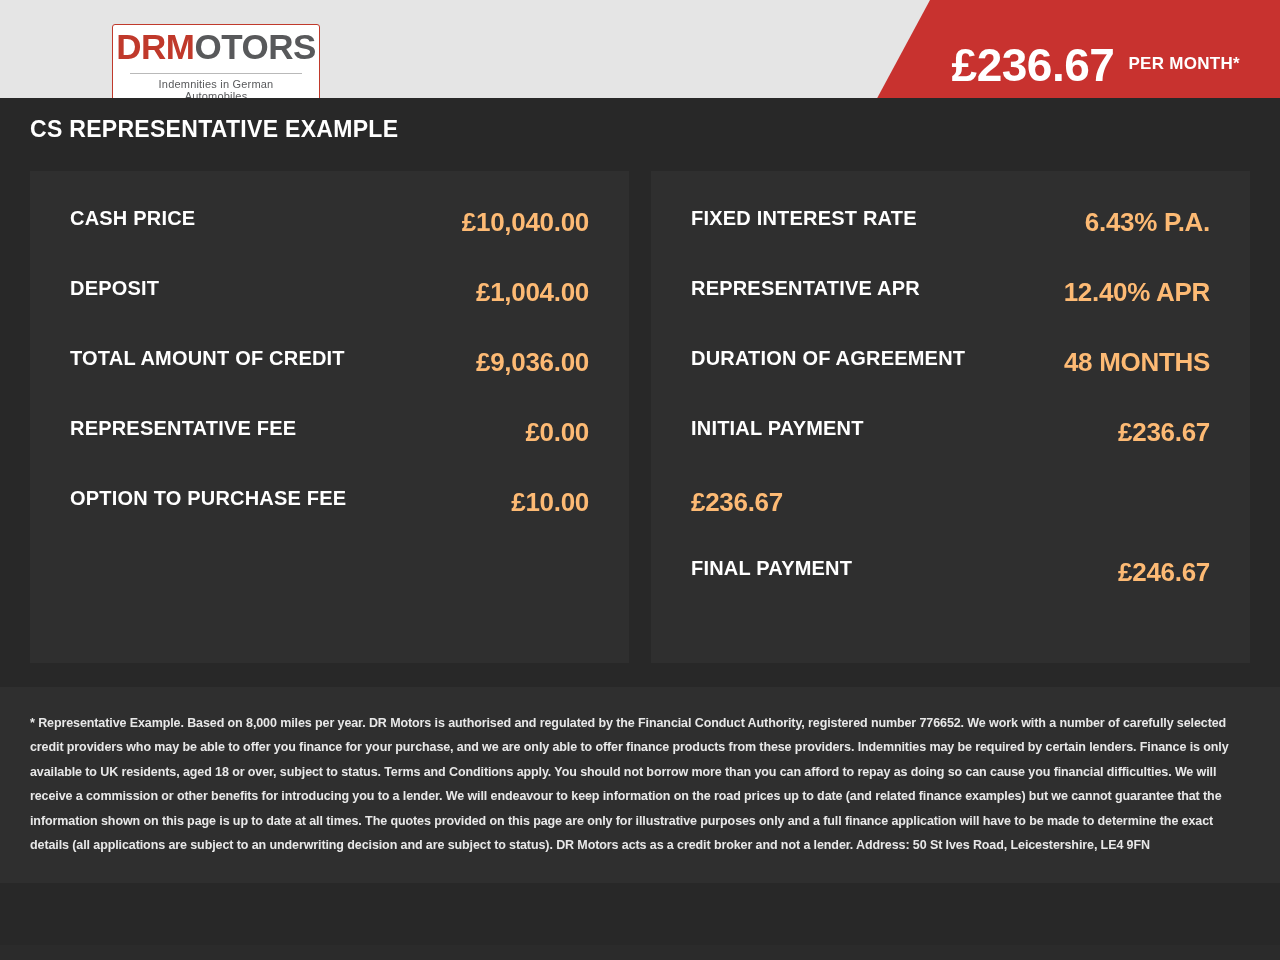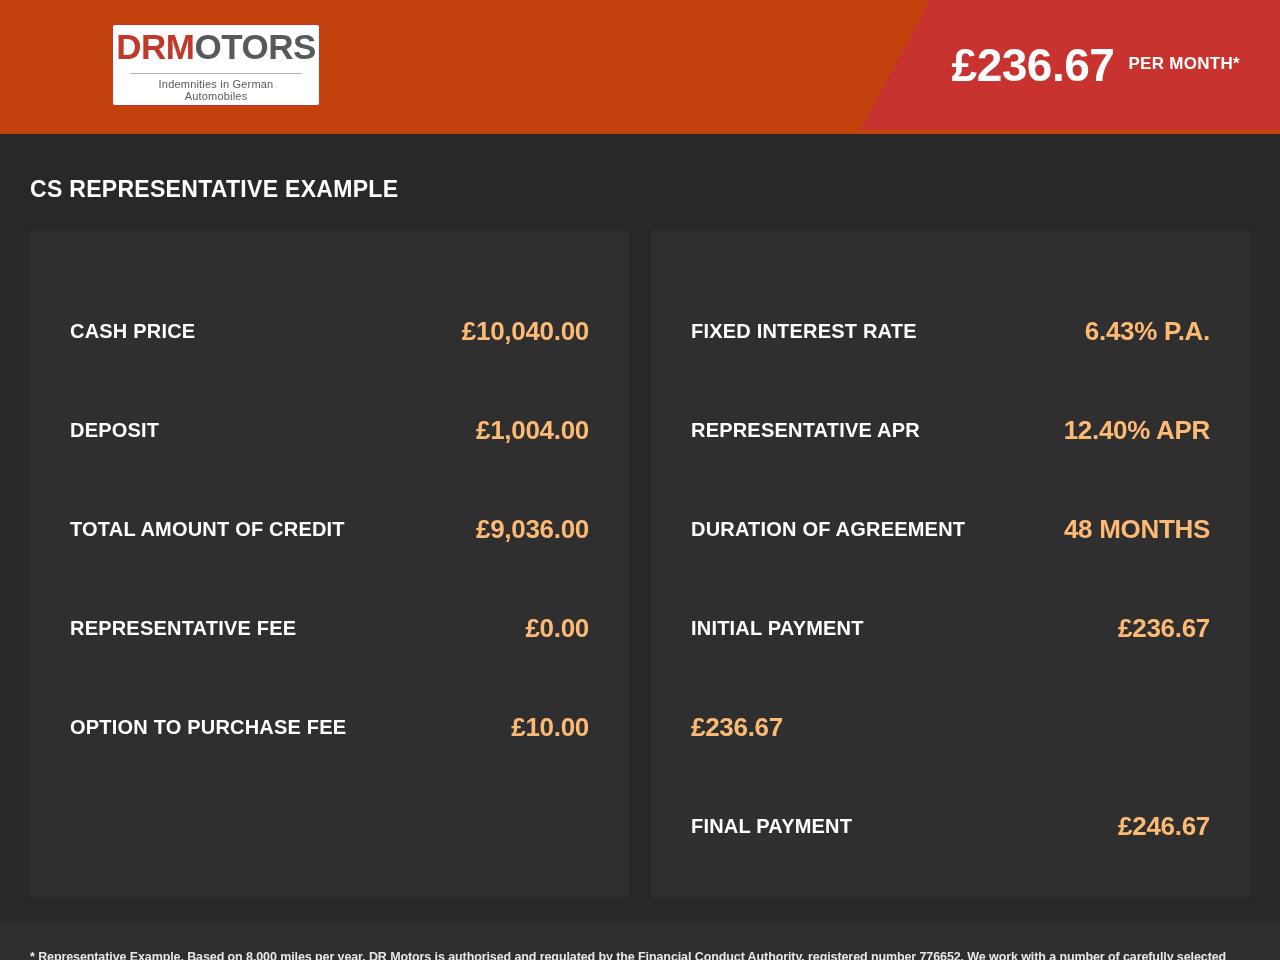--- a/index.html
+++ b/index.html
@@ -6,22 +6,22 @@
   html, body {
     width: 1280px; height: 960px;
     background: #2b2b2b;
     font-family: "Liberation Sans", sans-serif;
     overflow: hidden;
   }
 
   
   .header {
     position: relative;
-    height: 134px;
-    background: #c2410c;
+    height: 98px;
+    background: #e5e5e5;
     overflow: hidden;
   }
   .logo-box {
     position: absolute;
     left: 112px; top: 24px;
     width: 208px; height: 82px;
     border: 1px solid #c0392b;
     border-radius: 3px;
     background: #fff;
     display: flex;
@@ -81,40 +81,39 @@
   .body-wrap {
     background: #282828;
     height: 830px;
     padding: 0;
   }
   .section-title {
     color: #ffffff;
     font-size: 23px;
     font-weight: bold;
     letter-spacing: 0.3px;
-    padding: 42px 0 0 30px;
+    padding: 18px 0 0 30px;
   }
 
   .panels {
     display: flex;
     gap: 22px;
     padding: 28px 30px 0 30px;
   }
   .panel {
     flex: 1;
     background: #2f2f2f;
     padding: 36px 40px 36px 40px;
     min-height: 468px;
   }
   .row {
     display: flex;
-    align-items: center;
+    align-items: flex-start;
     justify-content: space-between;
     height: 70px;
-    margin-top: 29px;
   }
   .row-label {
     color: #ffffff;
     font-size: 20px;
     font-weight: bold;
     letter-spacing: 0.2px;
     white-space: nowrap;
   }
   .row-value {
     color: #fdba74;

